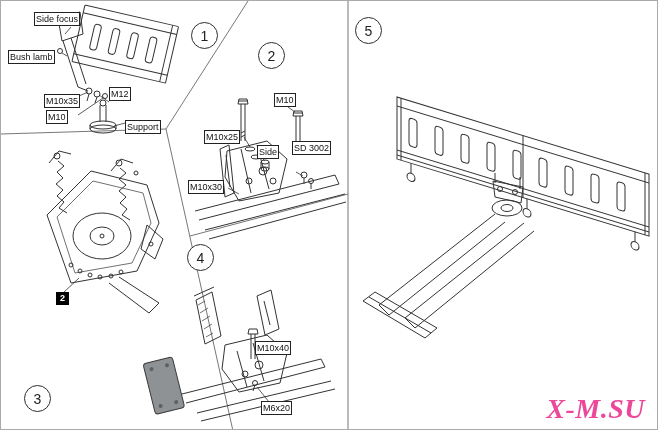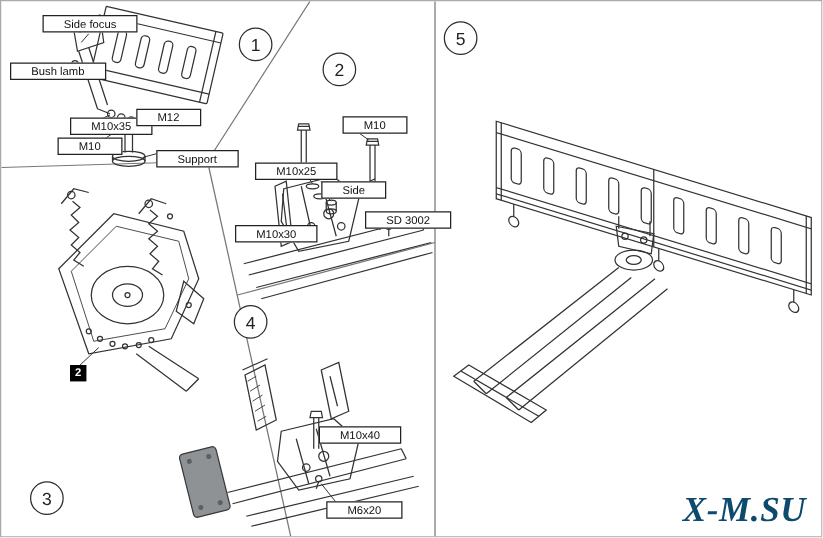--- a/index.html
+++ b/index.html
@@ -4,35 +4,35 @@
 <style>
   html,body{margin:0;padding:0;background:#fff;}
   #stage{
     position:relative;width:658px;height:430px;background:#fff;
     font-family:"Liberation Sans", sans-serif;overflow:hidden;
     border:1px solid #aaa;box-sizing:border-box;
   }
   #diagram-svg{position:absolute;left:0;top:0;z-index:1;}
   .callout{
     position:absolute;z-index:2;background:#fff;border:1px solid #222;
-    font-size:9px;line-height:12px;padding:0 16px;white-space:nowrap;color:#111;
+    font-size:9px;line-height:12px;padding:0 1px;white-space:nowrap;color:#111;
   }
   .badge{
     position:absolute;z-index:2;background:#000;color:#fff;border:1px solid #000;
     font-size:9px;line-height:11px;width:11px;text-align:center;font-weight:bold;
   }
   .panel-num{
     position:absolute;z-index:2;width:27px;height:27px;border:1.6px solid #2e2e2e;
     border-radius:50%;background:#fff;display:flex;align-items:center;justify-content:center;
     font-size:14px;color:#222;box-sizing:border-box;
   }
   #watermark{
     position:absolute;z-index:3;right:12px;bottom:4px;
     font-family:"Liberation Serif", serif;font-style:italic;font-weight:900;
-    font-size:28px;color:#0c4a6e;letter-spacing:0.5px;
+    font-size:28px;color:#ec4899;letter-spacing:0.5px;
   }
 </style>
 </head>
 <body>
 
 <div id="stage">
 
 <svg id="diagram-svg" width="658" height="430" viewBox="0 0 658 430">
   <g stroke="#777" stroke-width="1" fill="none">
     <path d="M0,133 L165,128 L247,0"></path>
@@ -195,29 +195,29 @@
     <ellipse cx="506" cy="207" rx="6" ry="3.5"></ellipse>
     <path d="M494,213 L378,304 M504,221 L388,314 M378,304 L388,314"></path>
     <path d="M523,222 L404,317 M533,230 L414,327 M404,317 L414,327"></path>
     <path d="M362,300 L374,291 L436,327 L424,337 Z M368,296 L430,332"></path>
   </g>
 
 </svg>
 
 <div class="callout" style="left:33px;top:11px">Side focus</div>
 <div class="callout" style="left:7px;top:49px">Bush lamb</div>
-<div class="callout" style="left:55px;top:93px">M10x35</div>
+<div class="callout" style="left:43px;top:93px">M10x35</div>
 <div class="callout" style="left:108px;top:86px">M12</div>
 <div class="callout" style="left:45px;top:109px">M10</div>
 <div class="callout" style="left:124px;top:119px">Support</div>
 
 <div class="callout" style="left:273px;top:92px">M10</div>
 <div class="callout" style="left:203px;top:129px">M10x25</div>
 <div class="callout" style="left:256px;top:144px">Side</div>
-<div class="callout" style="left:291px;top:168px">SD 3002</div>
+<div class="callout" style="left:291px;top:140px">SD 3002</div>
 <div class="callout" style="left:187px;top:179px">M10x30</div>
 
 <div class="callout" style="left:254px;top:340px">M10x40</div>
 <div class="callout" style="left:260px;top:400px">M6x20</div>
 
 <div class="badge" style="left:55px;top:291px">2</div>
 
 <div class="panel-num" style="left:190px;top:21px">1</div>
 <div class="panel-num" style="left:257px;top:41px">2</div>
 <div class="panel-num" style="left:23px;top:384px">3</div>

